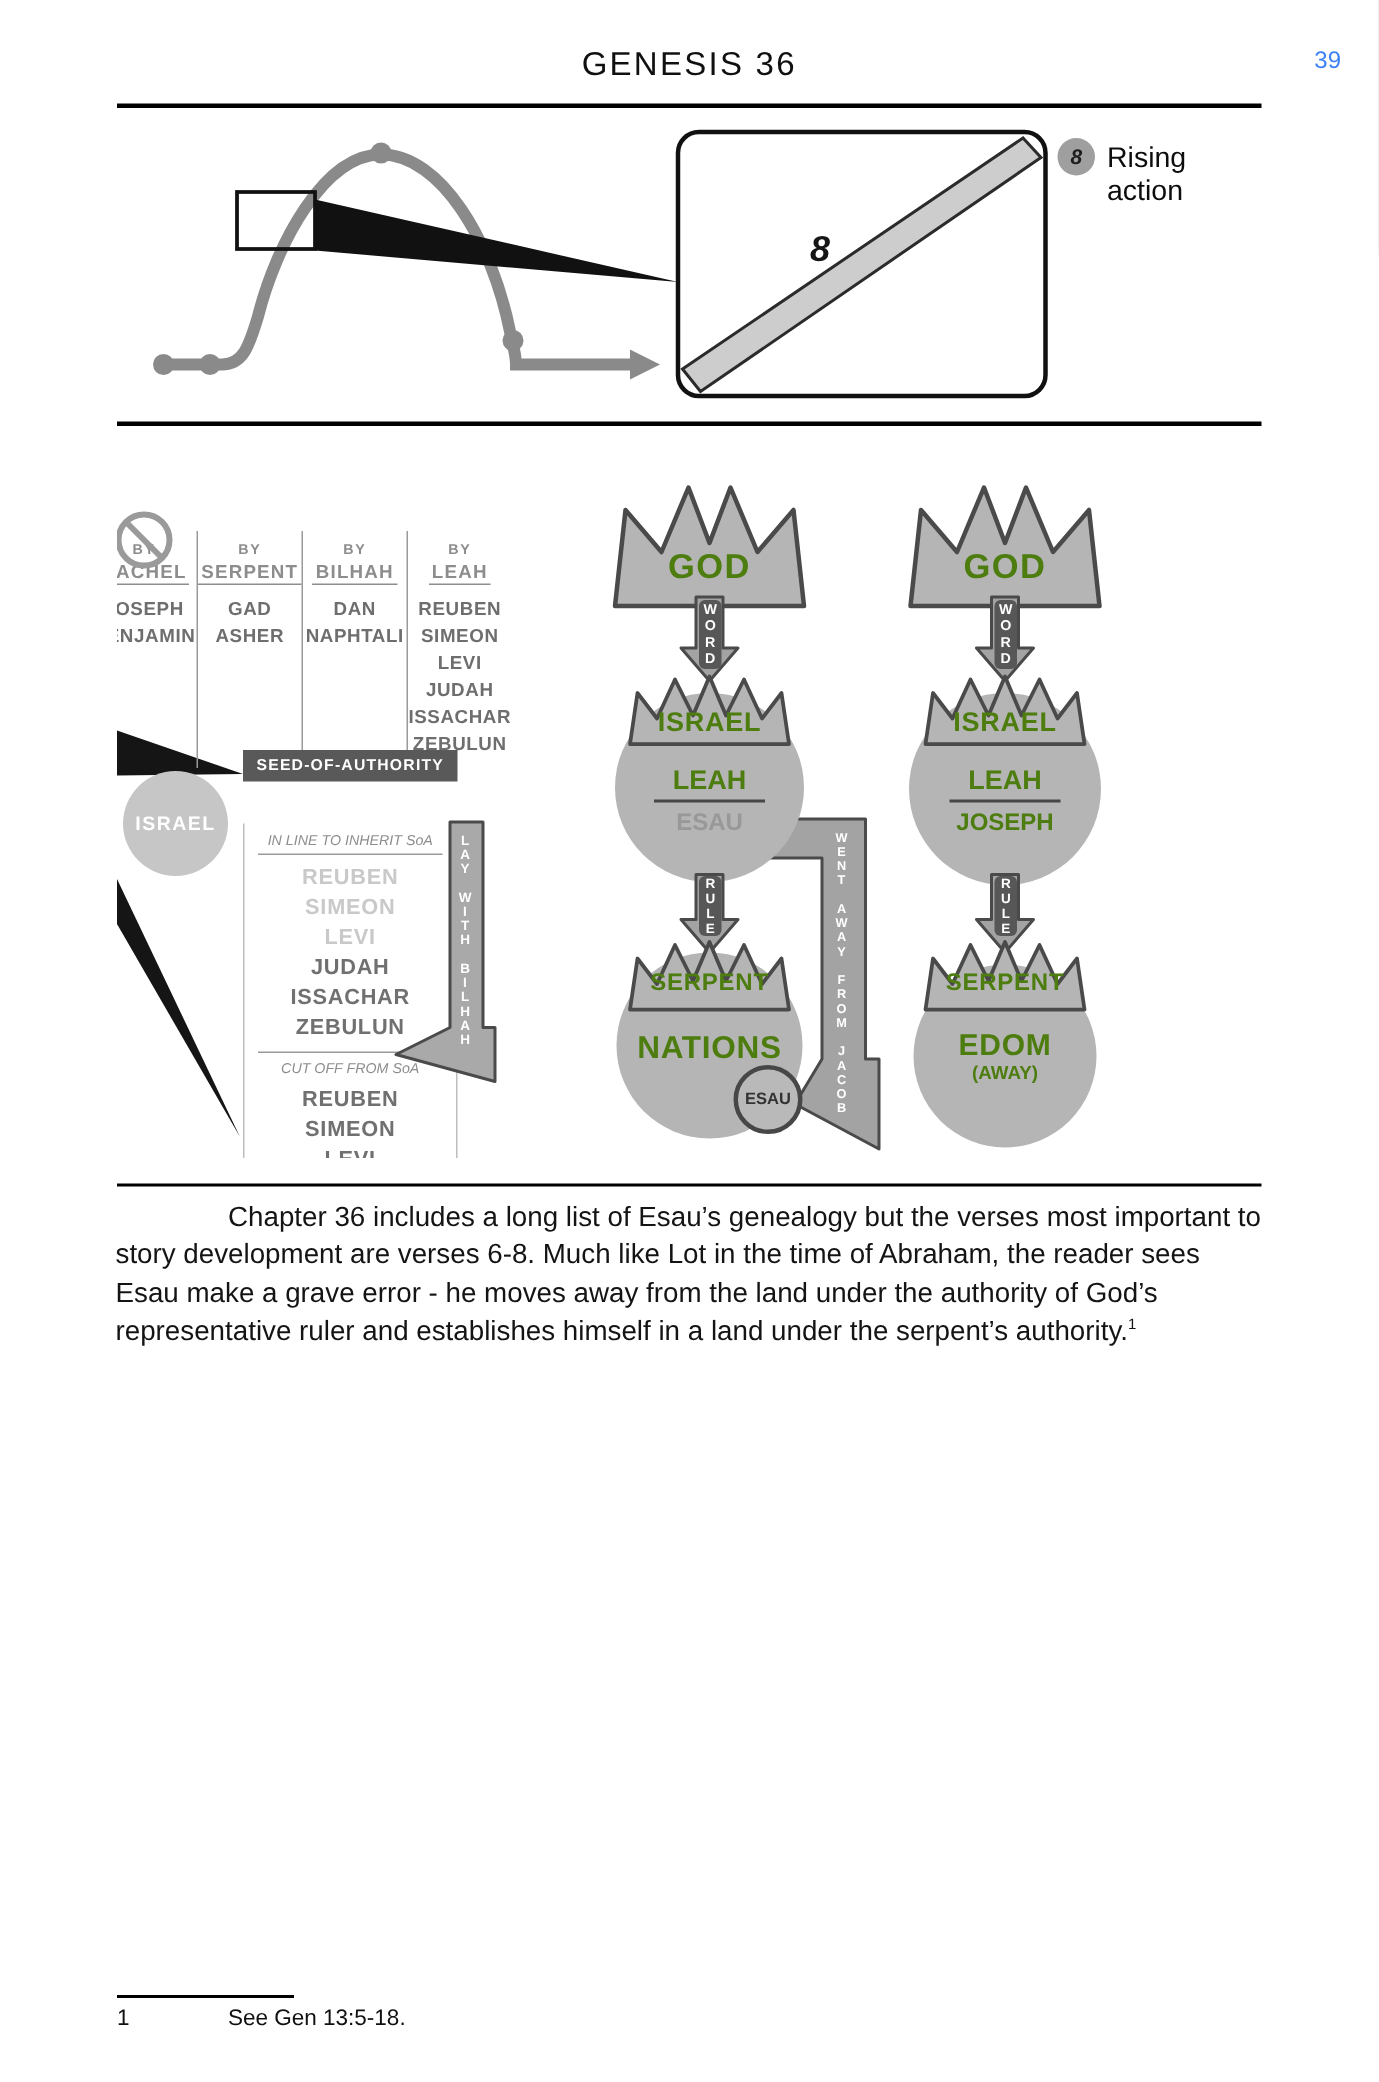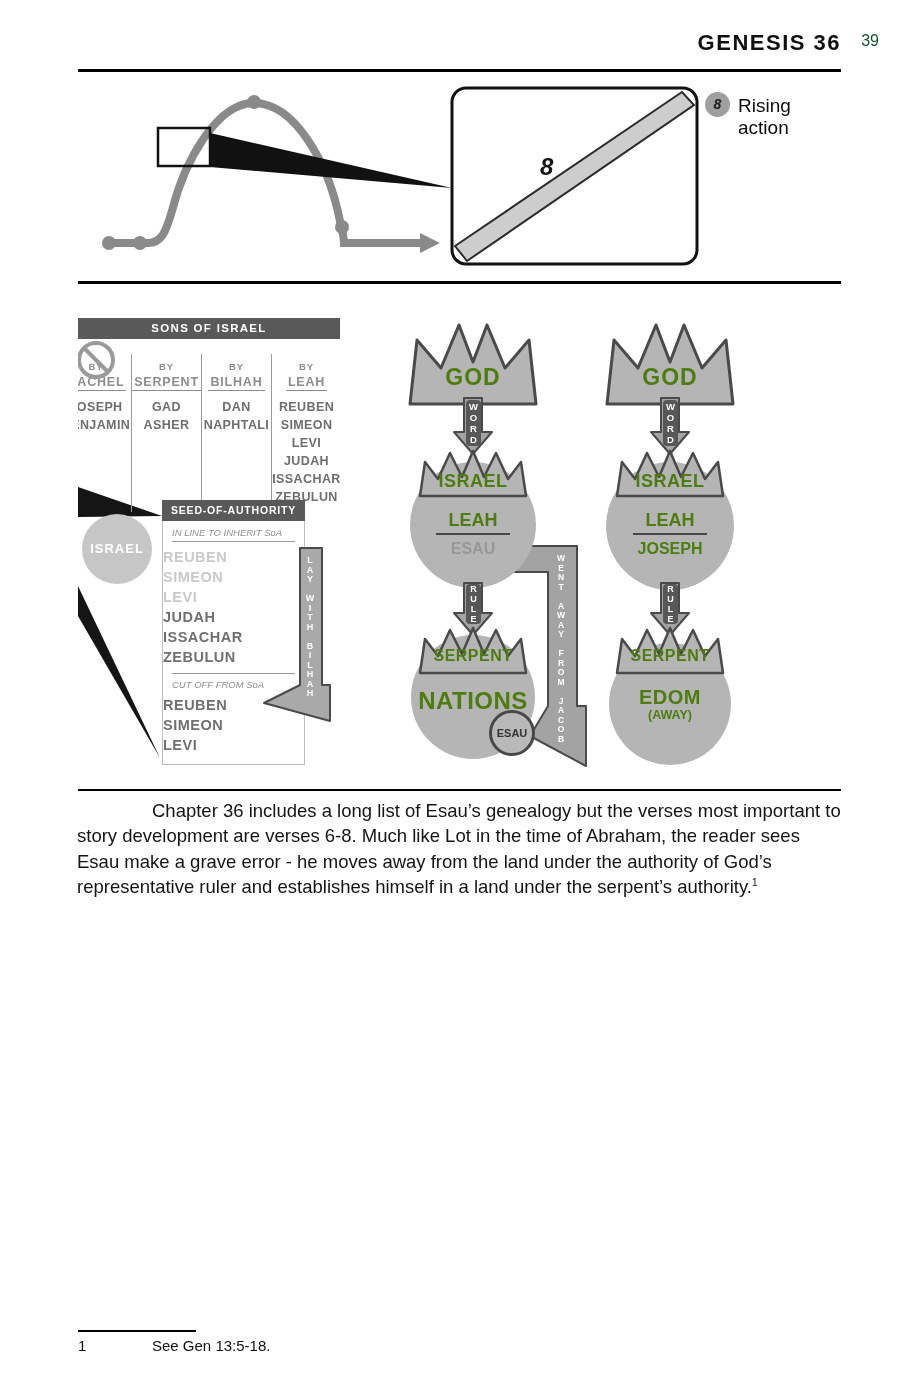--- a/index.html
+++ b/index.html
@@ -1,22 +1,22 @@
 <!DOCTYPE html>
 <html><head>
 <meta charset="utf-8">
 <style>
   html,body{margin:0;padding:0;background:#e8e8e8;}
   .sheet{position:relative;width:919px;height:1388px;background:#fff;margin:0 auto;
          font-family:"Liberation Sans",sans-serif;overflow:hidden;}
 
   
-  .title{position:absolute;top:30px;left:78px;width:763px;text-align:right;
-         font-size:22px;font-weight:bold;letter-spacing:1.5px;color:#101010;}
-  .pagenum{position:absolute;top:32px;right:40px;font-size:16px;color:#14532d;}
+  .title{position:absolute;top:30px;left:78px;width:763px;text-align:center;
+         font-size:22px;font-weight:normal;letter-spacing:1.5px;color:#101010;}
+  .pagenum{position:absolute;top:32px;right:25px;font-size:16px;color:#3b82f6;}
   .rule{position:absolute;left:78px;width:763px;background:#000;}
 
   
   .arc{position:absolute;left:78px;top:85px;width:763px;height:197px;}
   .arc svg{position:absolute;left:0;top:0;}
   .callout-eight{position:absolute;left:462px;top:68px;font-size:24px;font-style:italic;
                  font-weight:bold;color:#161616;}
   .legend-badge{position:absolute;left:627px;top:7px;width:25px;height:25px;border-radius:50%;
                 background:#9f9f9f;text-align:center;line-height:25px;font-size:14px;
                 font-style:italic;font-weight:bold;color:#1d1d1d;}
@@ -33,21 +33,21 @@
   .sons-col{width:70px;box-sizing:border-box;text-align:center;min-height:158px;}
   .sons-col + .sons-col{border-left:1px solid #9a9a9a;}
   .col-prefix{font-size:9.5px;color:#8d8d8d;font-weight:bold;margin-top:7px;letter-spacing:1px;}
   .col-mother{font-size:12.5px;color:#8d8d8d;font-weight:bold;letter-spacing:0.8px;
               border-bottom:1.5px solid #8d8d8d;display:inline-block;padding:0 2px 1px;margin-bottom:7px;}
   .son{font-size:12.5px;font-weight:bold;color:#6e6e6e;line-height:18px;letter-spacing:0.4px;}
 
   .soa{position:absolute;left:84px;top:190px;width:143px;z-index:3;}
   .soa-bar{background:#595959;color:#fff;font-size:10.5px;font-weight:bold;letter-spacing:0.8px;
            text-align:center;line-height:21px;height:21px;}
-  .soa-body{border:1px solid #bdbdbd;border-top:none;background:#fff;padding:6px 0 9px;text-align:left;}
+  .soa-body{border:1px solid #bdbdbd;border-top:none;background:#fff;padding:6px 0 9px;text-align:center;margin-top:28px;}
   .soa-head{font-style:italic;font-size:9.5px;color:#8d8d8d;padding-bottom:3px;margin:0 9px 5px;
             border-bottom:1px solid #9a9a9a;}
   .soa-head2{font-style:italic;font-size:9.5px;color:#8d8d8d;margin:0 9px 5px;}
   .soa-name{font-size:14.5px;font-weight:bold;line-height:20px;letter-spacing:0.5px;}
   .faded{color:#c9c9c9;}
   .active{color:#707070;}
   .soa-div{border-top:1px solid #9a9a9a;margin:6px 9px 5px;}
 
   .fig-israel{position:absolute;left:4px;top:204px;width:70px;height:70px;border-radius:50%;
               background:#c6c6c6;color:#fff;font-weight:bold;font-size:13px;letter-spacing:1px;
@@ -108,21 +108,20 @@
 
   <div class="rule" style="top:281px;height:3px;"></div>
 
   <div class="fig">
 
     <svg class="wedges" width="763" height="462" viewBox="0 0 763 462">
       <polygon points="0,177 84,206 0,207" fill="#151515"></polygon>
       <polygon points="0,276 82,448 0,306" fill="#151515"></polygon>
     </svg>
 
-    <div class="sons-bar">SONS OF ISRAEL</div>
     <div class="sons-grid">
       <div class="sons-col">
         <div class="col-prefix">BY</div>
         <div><span class="col-mother">RACHEL</span></div>
         <div class="son">JOSEPH</div>
         <div class="son">BENJAMIN</div>
       </div>
       <div class="sons-col">
         <div class="col-prefix">BY</div>
         <div><span class="col-mother">SERPENT</span></div>
@@ -206,21 +205,21 @@
     </svg>
     <div class="varrow-band" style="left:388px;top:274px;width:15px;height:40px;">
       <span class="vtext" style="font-size:9px;">RULE</span>
     </div>
 
     <div class="gcirc" style="left:333px;top:325px;width:124px;height:124px;"></div>
     <svg class="crown" style="left:337px;top:315px;" width="116" height="50" viewBox="0 0 112 50">
       <polygon points="3,48 8,14 21,31 33,5 45,29 56,3 67,29 79,5 91,31 104,14 109,48" fill="#b5b5b5" stroke="#4a4a4a" stroke-width="2.5" stroke-linejoin="round"></polygon>
     </svg>
     <div class="dlabel" style="left:332px;top:337px;width:126px;font-size:16px;letter-spacing:0.5px;">SERPENT</div>
-    <div class="dlabel" style="left:333px;top:377px;width:124px;font-size:24px;letter-spacing:0.5px;">NATIONS</div>
+    <div class="dlabel" style="left:333px;top:377px;width:124px;font-size:21px;letter-spacing:0.5px;">NATIONS</div>
     <div class="esau-sm">ESAU</div>
 
     <svg class="crown" style="left:524px;top:8px;" width="136" height="88" viewBox="0 0 136 88">
       <polygon points="5,86 12,22 36,50 54,7 68,44 82,7 100,50 124,22 131,86" fill="#b5b5b5" stroke="#4a4a4a" stroke-width="3" stroke-linejoin="round"></polygon>
     </svg>
     <div class="dlabel" style="left:524px;top:54px;width:136px;font-size:23px;letter-spacing:1px;">GOD</div>
 
     <svg class="varrow" style="left:570px;top:86px;" width="44" height="64" viewBox="0 0 44 64">
       <polygon points="13,2 31,2 31,36 41,36 22,58 3,36 13,36" fill="#a3a3a3" stroke="#4a4a4a" stroke-width="2" stroke-linejoin="round"></polygon>
     </svg>

